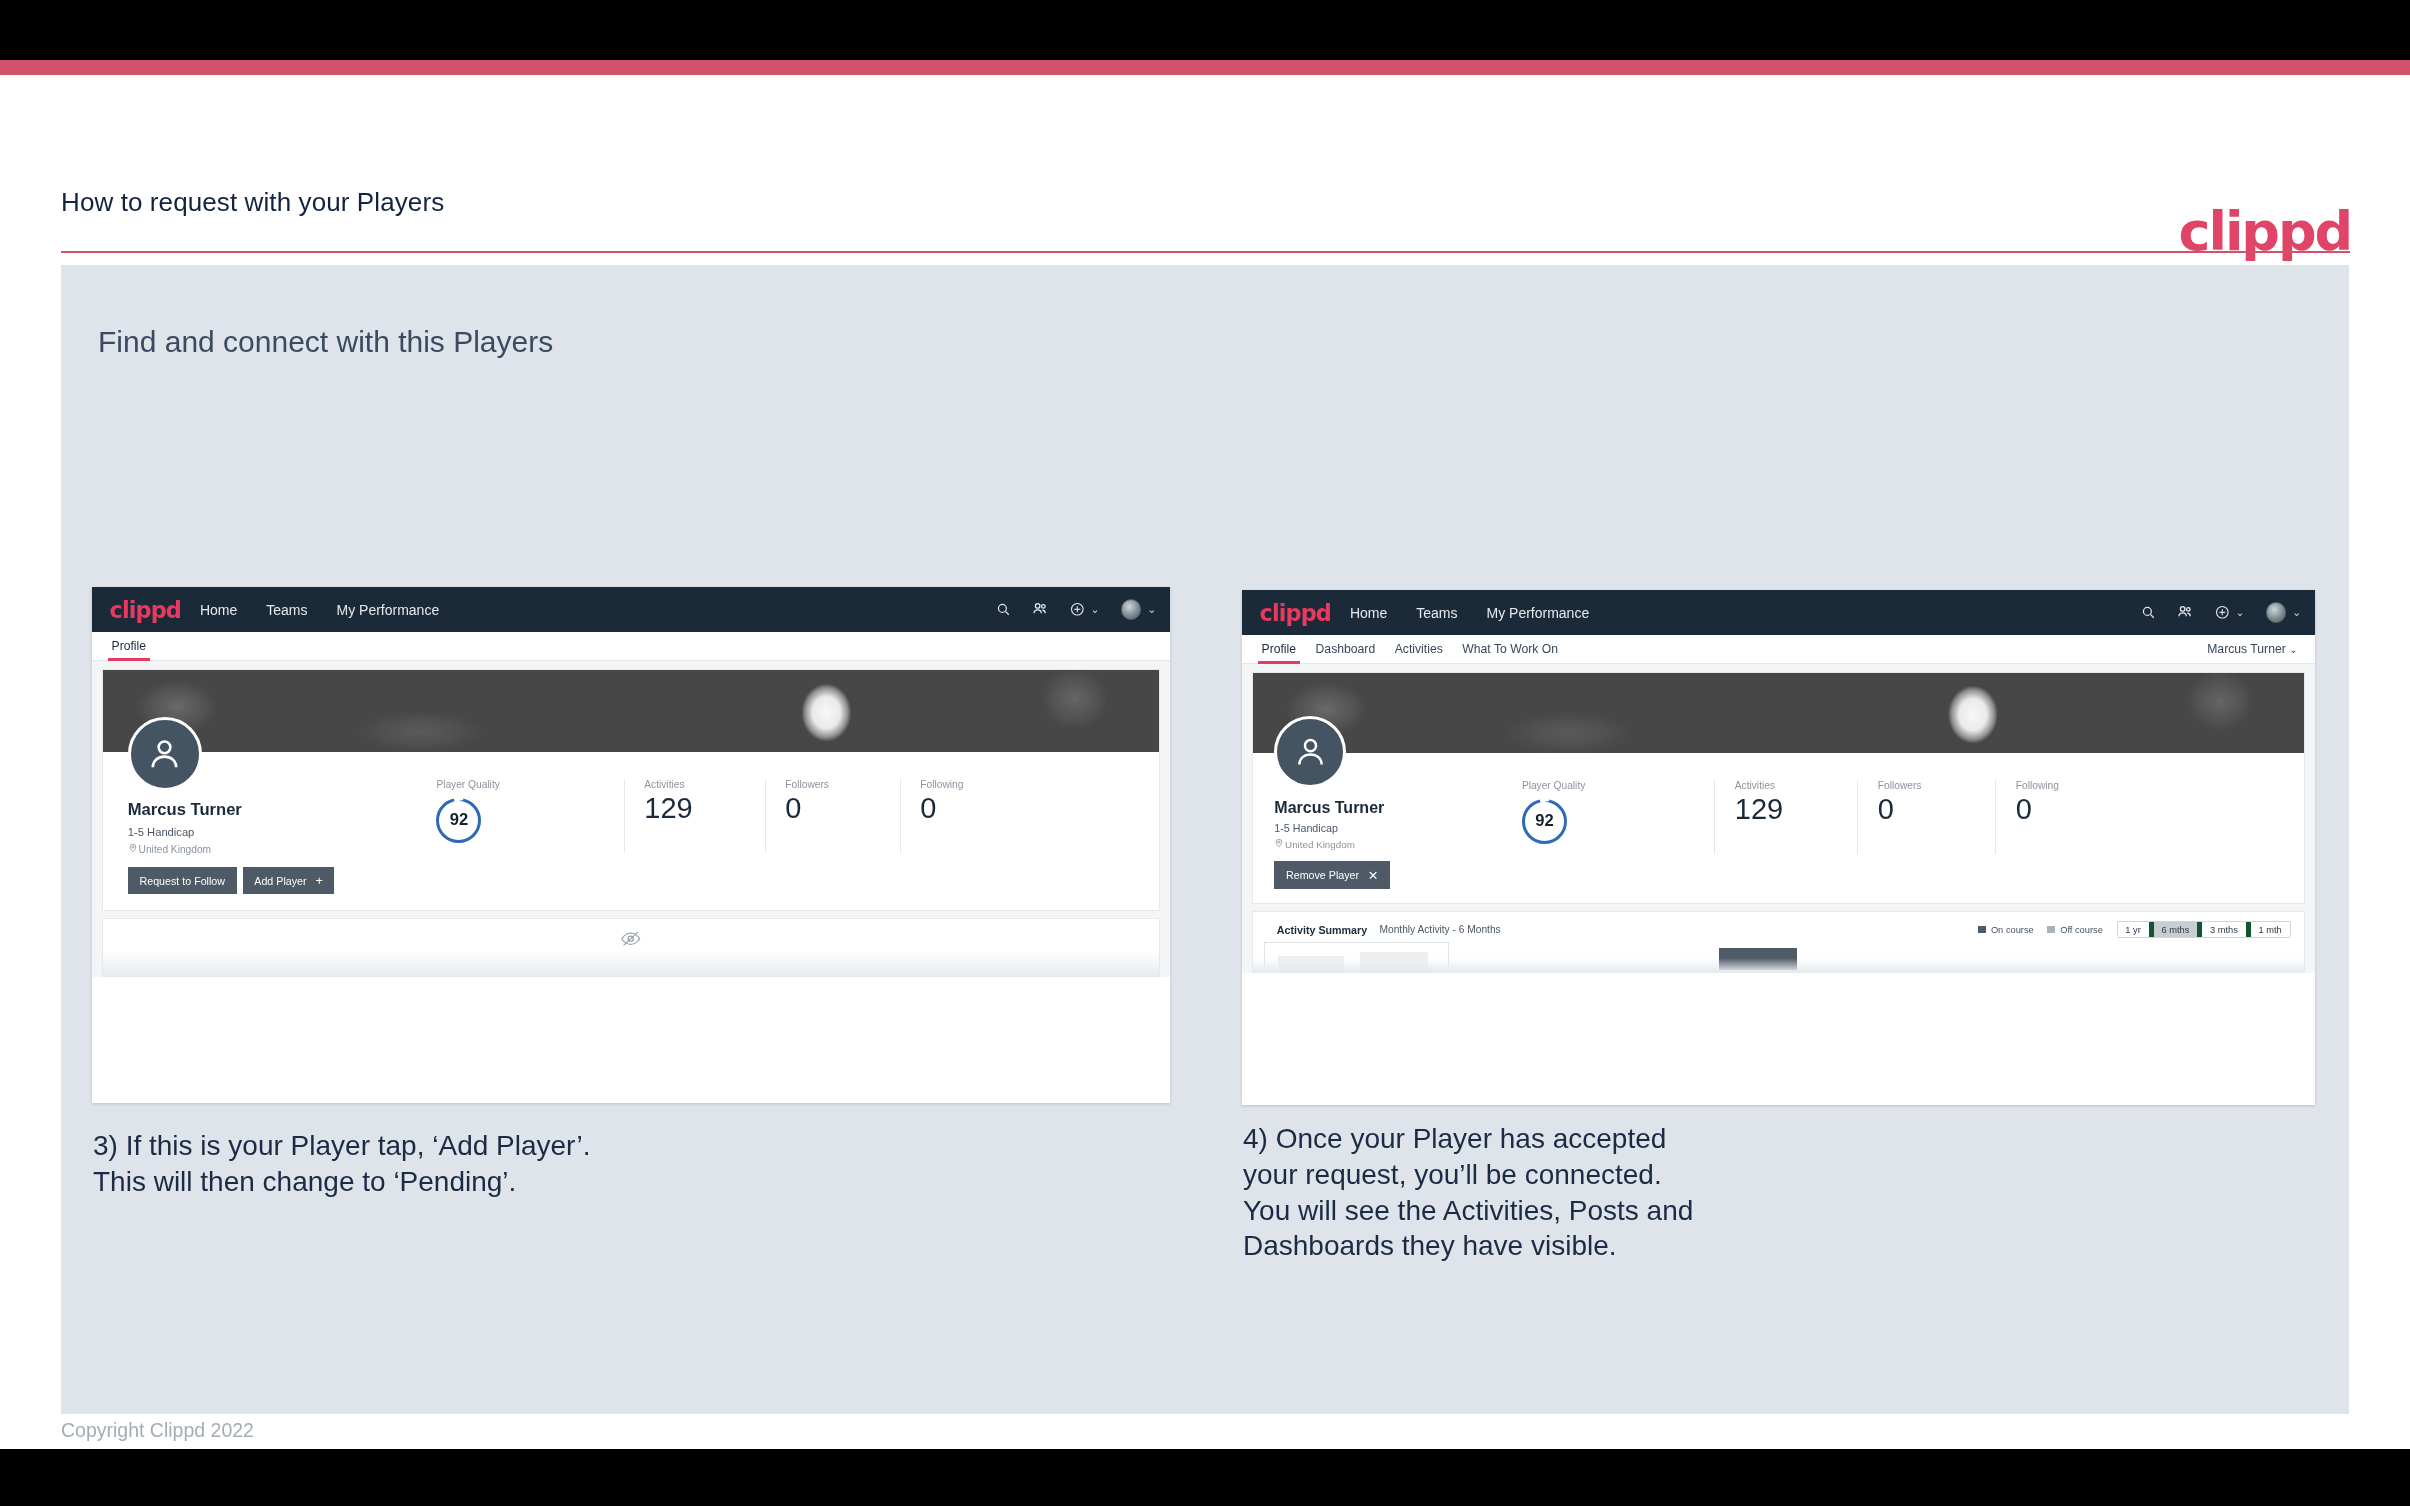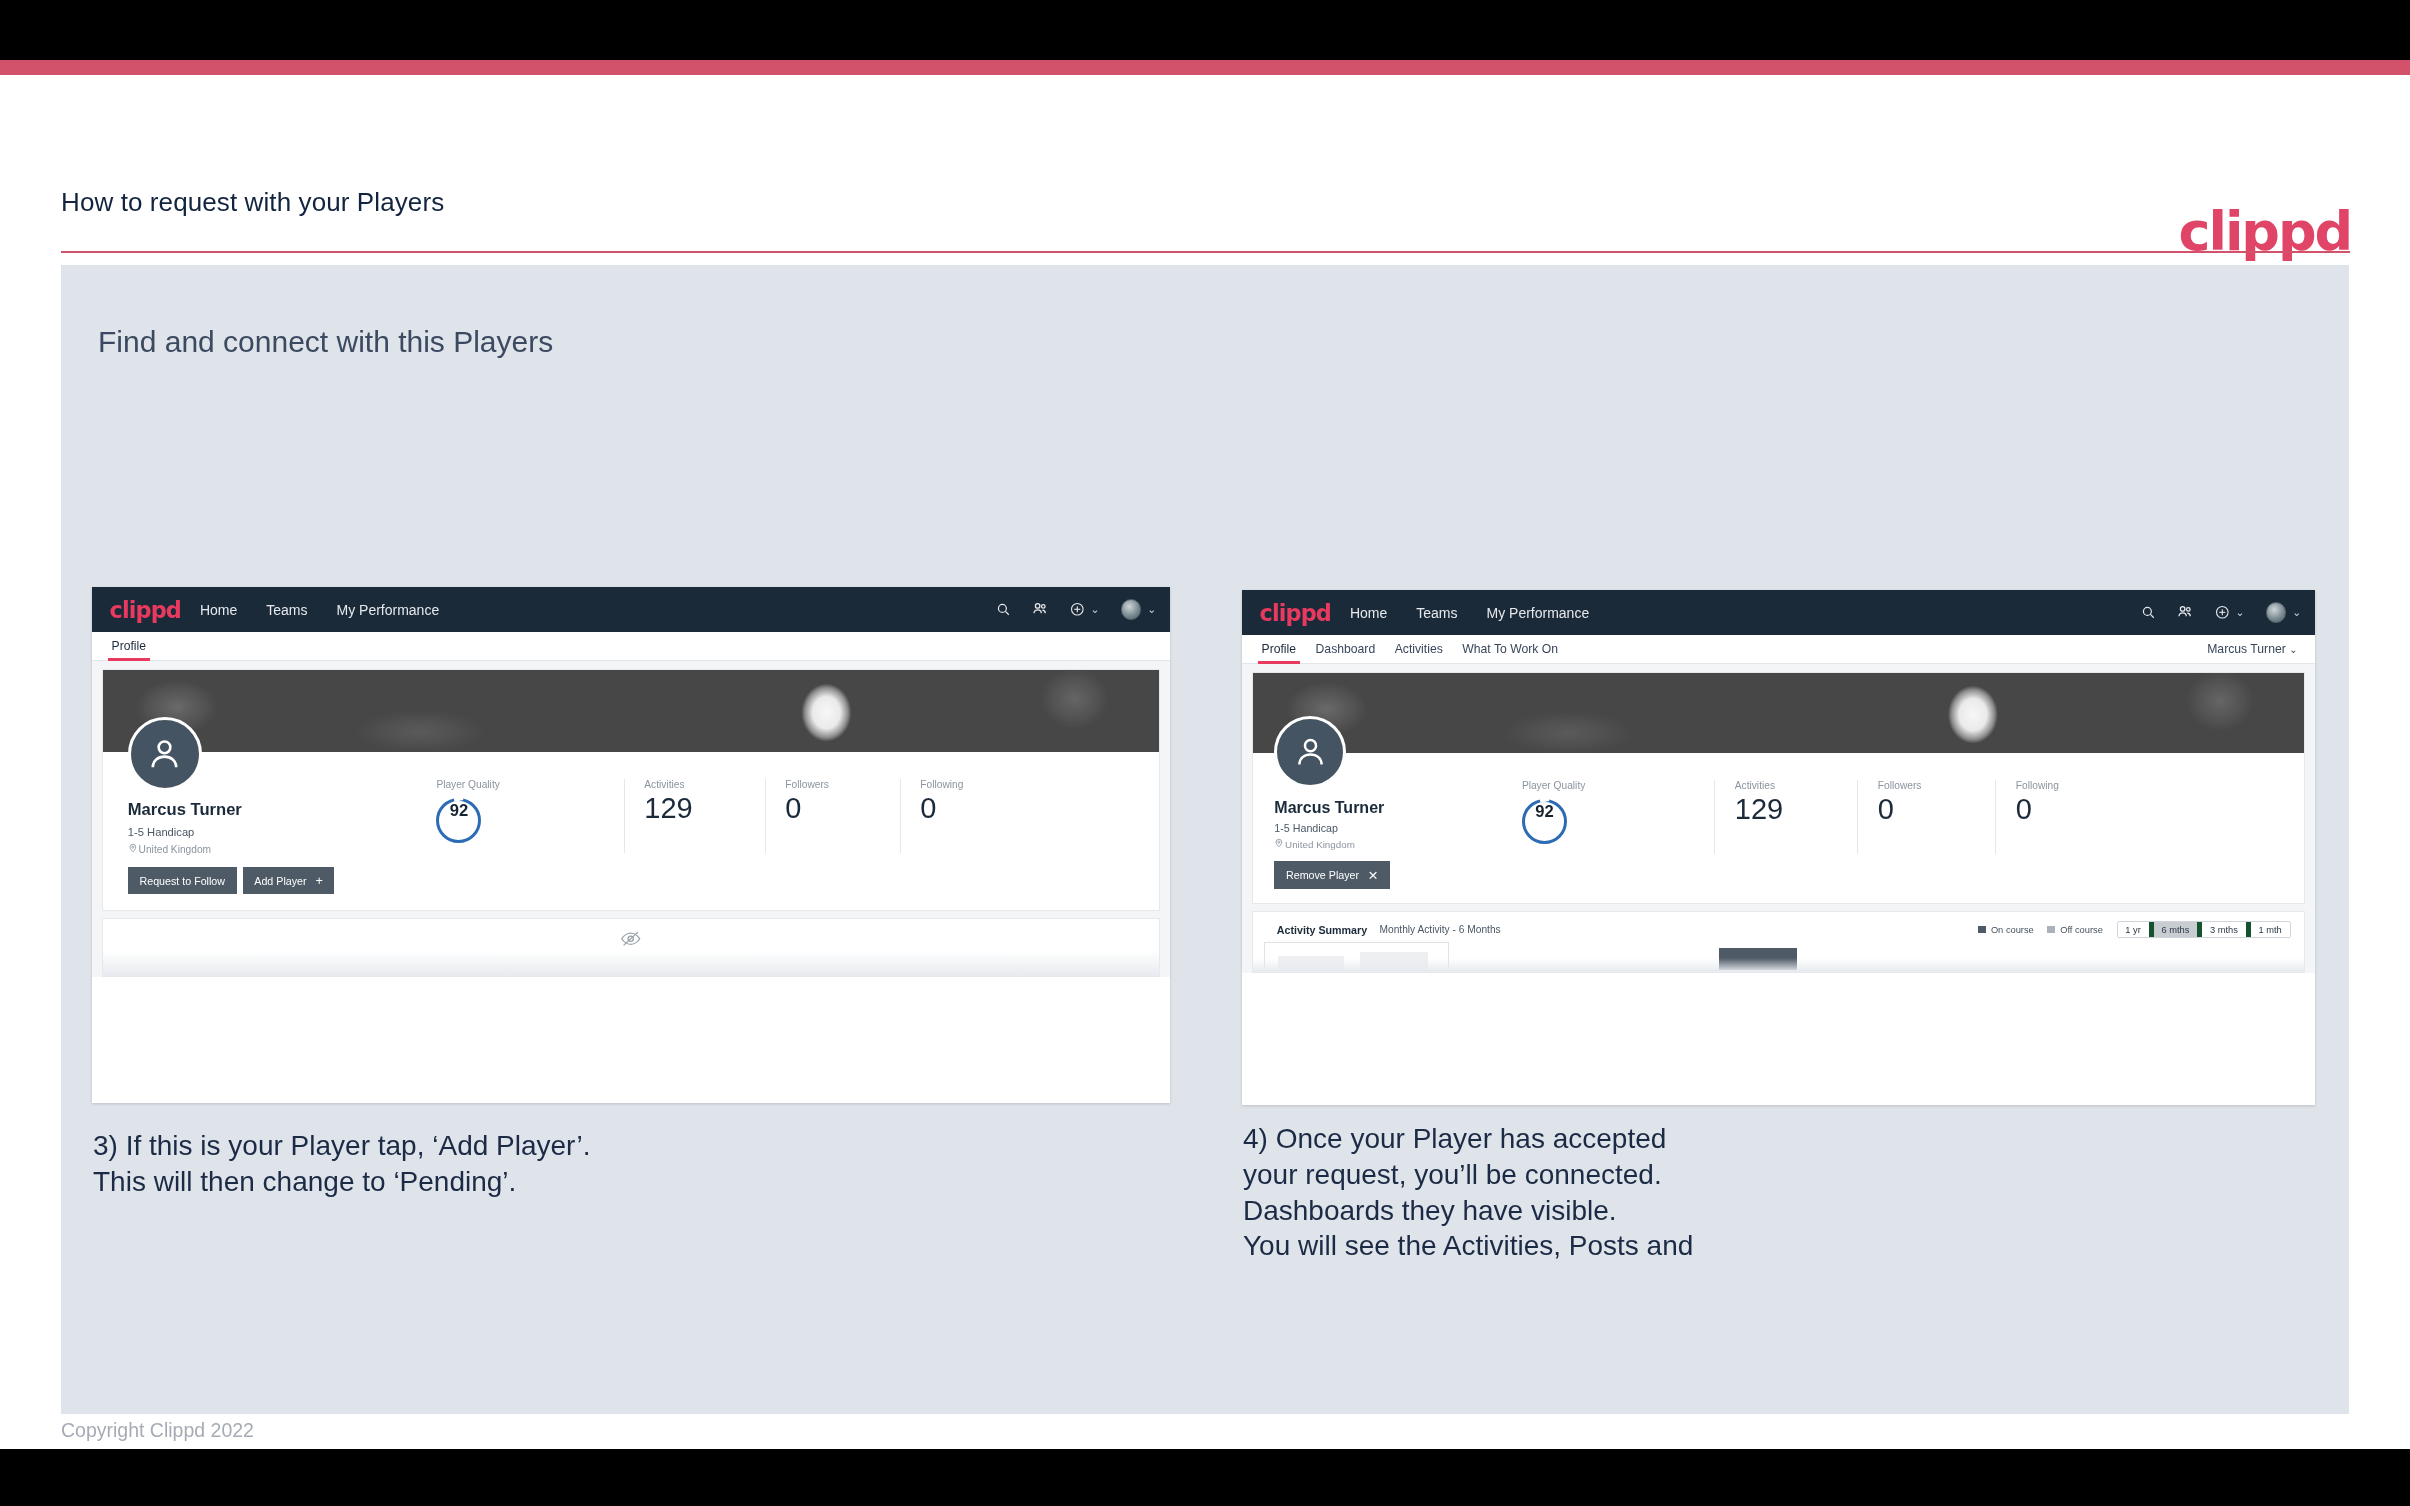--- a/index.html
+++ b/index.html
@@ -159,21 +159,21 @@
 
   .stats { display: flex; align-items: flex-start; }
   .stat { position: relative; }
   .stat + .stat { border-left: 1px solid #e5e8eb; }
   .stat-label { color: #8b949e; }
   .stat-value { color: #1b2a3a; font-weight: normal; }
   .ring {
     border-radius: 50%;
     border-style: solid;
     border-color: #2d6bb5 #2d6bb5 #2d6bb5 #2d6bb5;
-    display: flex; justify-content: center;
+    display: flex; align-items: center; justify-content: center;
     position: relative;
   }
   .ring::before {
     content:""; position:absolute; top:-3.9px; left:38%;
     width: 22%; height:3.9px; background:#fff;
     transform: rotate(-12deg);
   }
   .ring span { color: #16232f; font-weight: bold; }
 
   
@@ -493,21 +493,21 @@
     </div>
 
     <div class="caption cap-left">
       <div>3) If this is your Player tap, ‘Add Player’.</div>
       <div>This will then change to ‘Pending’.</div>
     </div>
 
     <div class="caption cap-right">
       <div>4) Once your Player has accepted</div>
       <div>your request, you’ll be connected.</div>
+      <div>You will see the Activities, Posts and</div>
       <div>Dashboards they have visible.</div>
-      <div>You will see the Activities, Posts and</div>
     </div>
   </div>
 
   <div class="footer">Copyright Clippd 2022</div>
 
 </div>
 
 
 </body></html>

